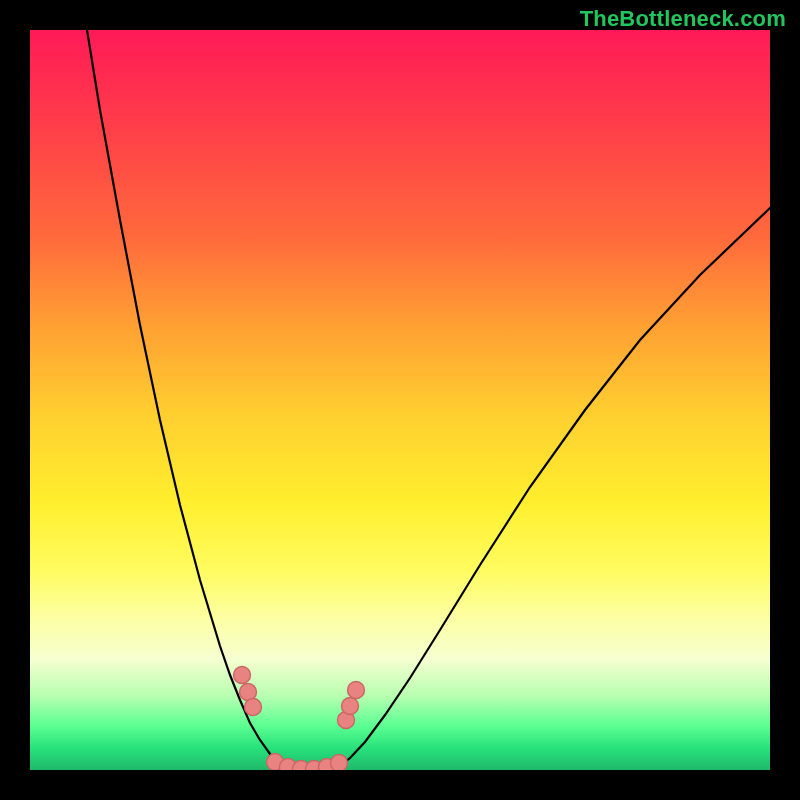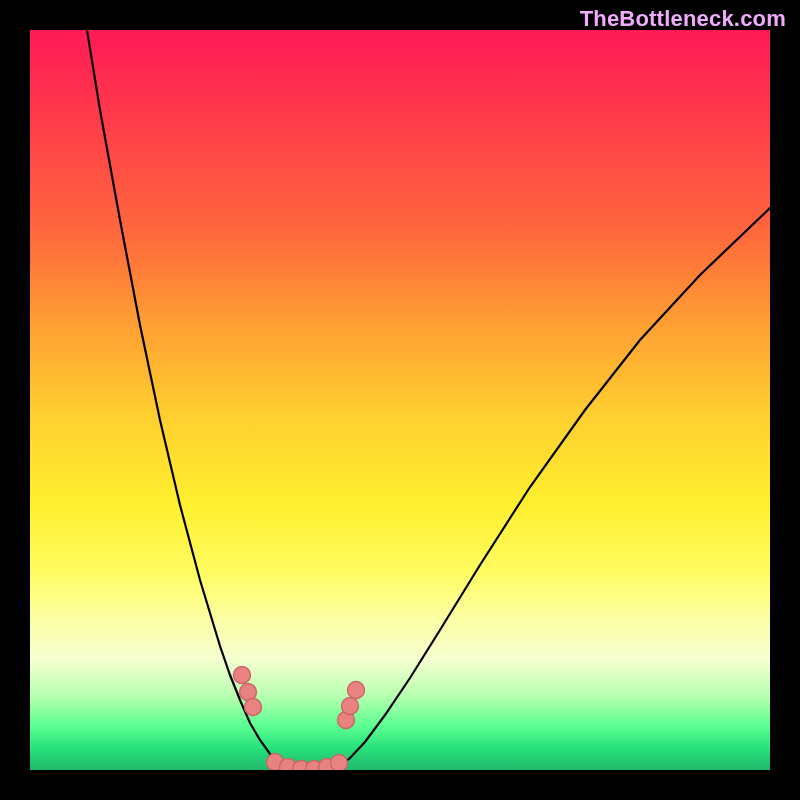--- a/index.html
+++ b/index.html
@@ -57,21 +57,21 @@
     fill: #e88382;
     stroke: #c96665;
     stroke-width: 1.4;
   }
   .watermark {
     position: absolute;
     top: 6px;
     right: 14px;
     font-size: 22px;
     font-weight: 600;
-    color: #f0abfc;
+    color: #22c55e;
     letter-spacing: 0.2px;
     user-select: none;
   }
 </style>
 </head>
 <body>
 
 <div class="frame">
 
   <div class="watermark">TheBottleneck.com</div>

